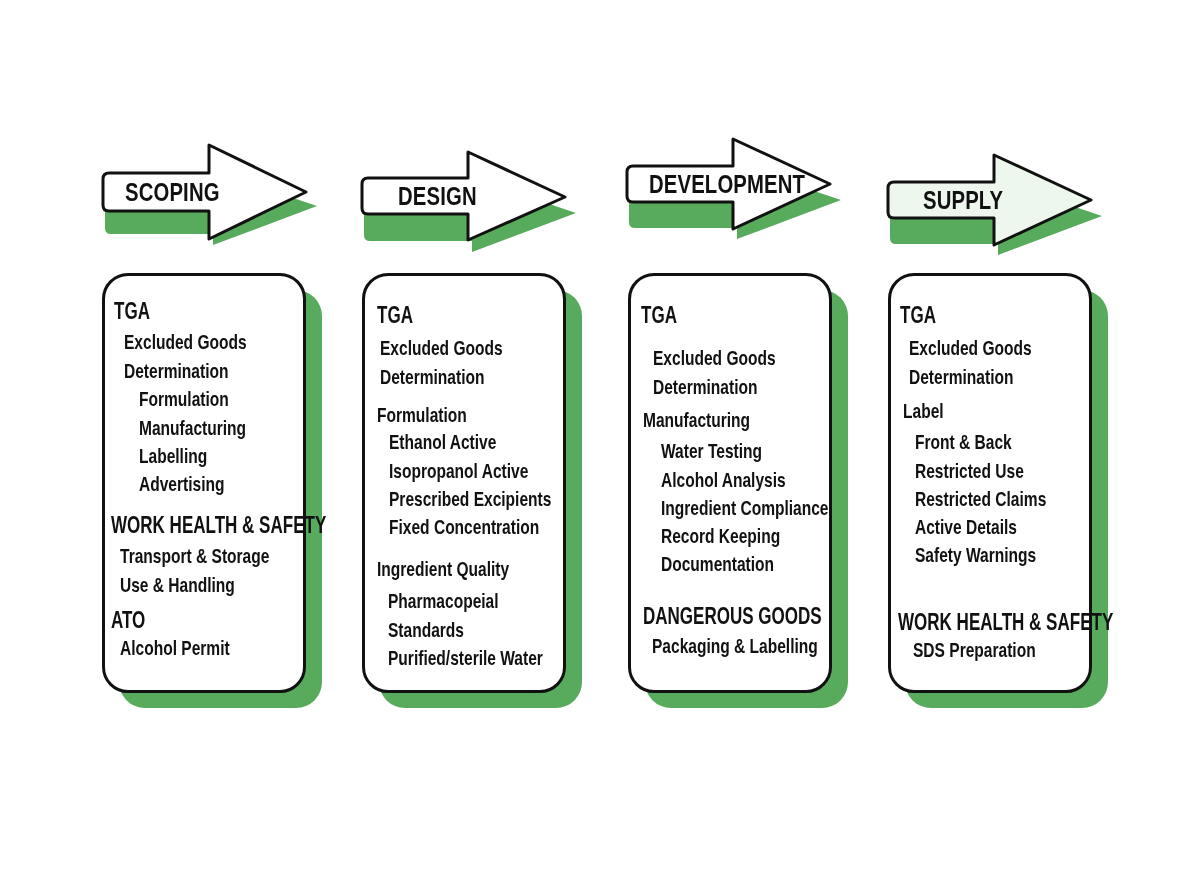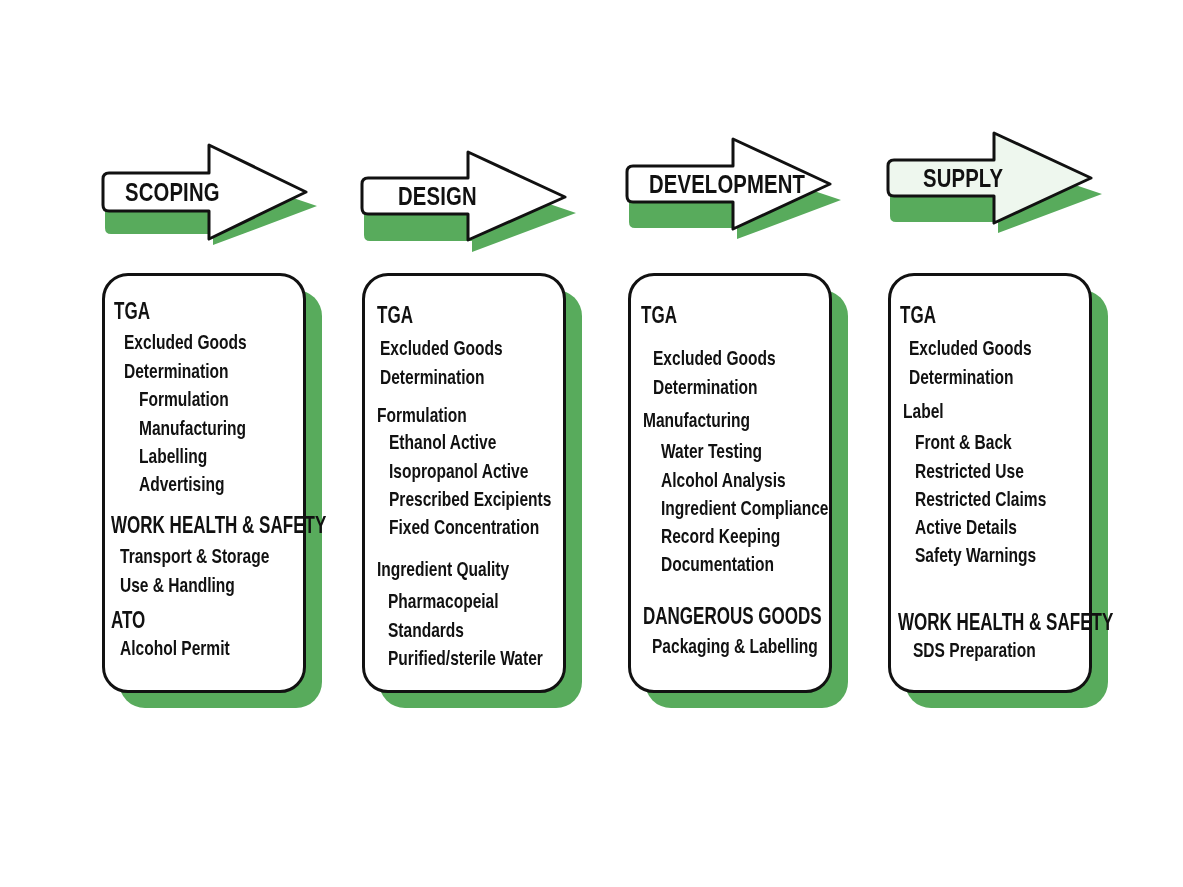--- a/index.html
+++ b/index.html
@@ -92,21 +92,21 @@
     <div class="ln s" style="left:30px;top:192px;">Alcohol Analysis</div>
     <div class="ln s" style="left:30px;top:220px;">Ingredient Compliance</div>
     <div class="ln s" style="left:30px;top:248px;">Record Keeping</div>
     <div class="ln s" style="left:30px;top:276px;">Documentation</div>
     <div class="ln h" style="left:12px;top:327px;">DANGEROUS GOODS</div>
     <div class="ln s" style="left:21px;top:358px;">Packaging &amp; Labelling</div>
   </div>
 </div>
 
 <div class="stage">
-  <div class="arrow" style="left:888px;top:133px;">
+  <div class="arrow" style="left:888px;top:155px;">
     <svg width="215" height="100">
       <path d="M6,53 L108,53 L108,23 L212,58 L108,97 L108,86 L6,86 Q0,86 0,80 L0,60 Q0,53 6,53Z" transform="translate(2,3)" fill="#58ab5c"></path>
       <path d="M6,27 L106,27 L106,0 L203,45 L106,90 L106,63 L6,63 Q0,63 0,57 L0,33 Q0,27 6,27Z" fill="#eef7ee" stroke="#111" stroke-width="3" stroke-linejoin="round"></path>
     </svg>
     <div class="arrow-label" style="left:35px;height:90px;">SUPPLY</div>
   </div>
   <div class="card-shadow" style="left:905px;top:290px;width:203px;height:418px;"></div>
   <div class="card" style="left:888px;top:273px;width:204px;height:420px;">
     <div class="ln h" style="left:9px;top:26px;">TGA</div>
     <div class="ln s" style="left:18px;top:60px;">Excluded Goods</div>

